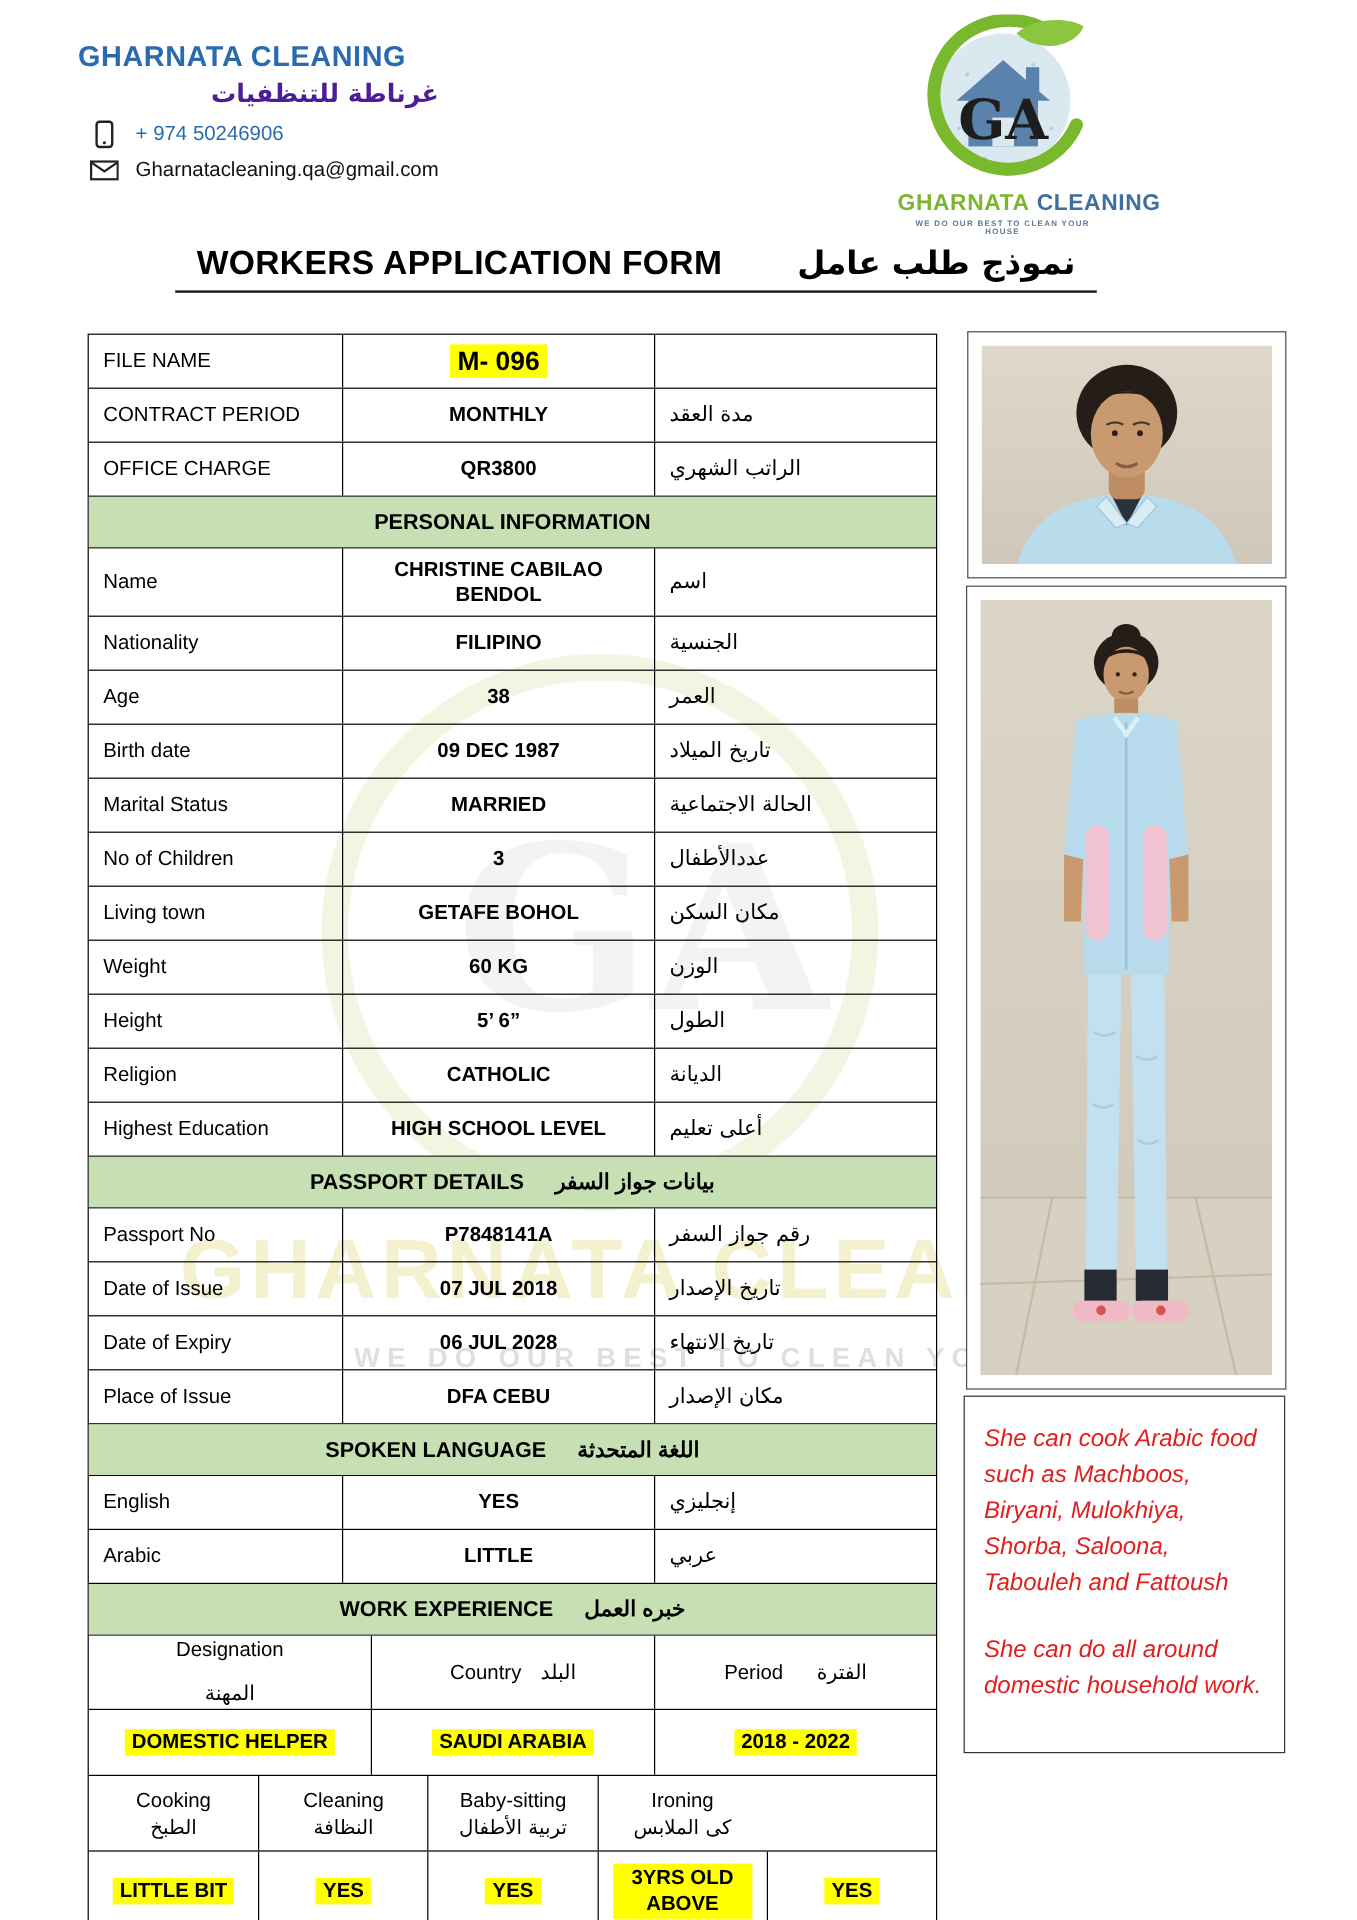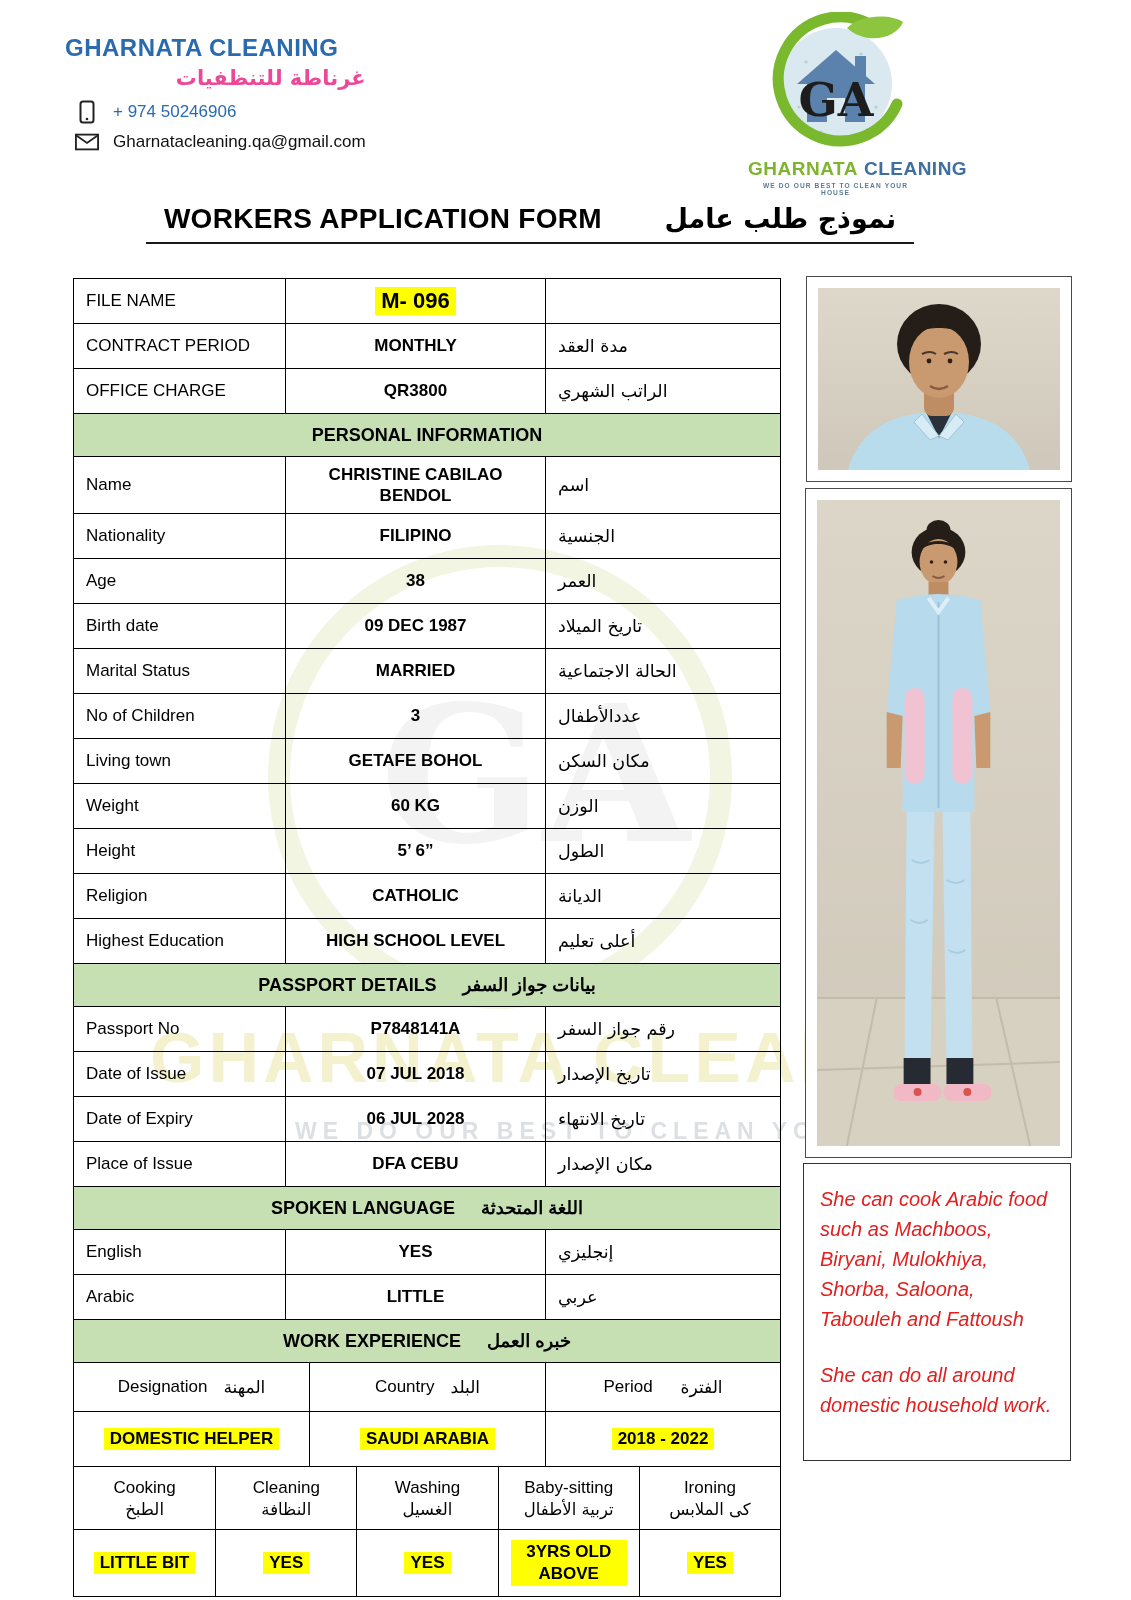--- a/index.html
+++ b/index.html
@@ -2,21 +2,21 @@
 <html><head>
 <meta charset="utf-8">
 <style>
   html,body{margin:0;padding:0;background:#fff;}
   .page{position:relative;width:1131px;height:1600px;background:#fff;overflow:hidden;
         font-family:"Liberation Sans",sans-serif;color:#000;}
 
   
   .company-block{position:absolute;left:65px;top:34px;}
   .company-name{font-size:24px;font-weight:bold;color:#2a6bb0;letter-spacing:.5px;}
-  .company-name-ar{font-family:"DejaVu Sans",sans-serif;font-size:21px;font-weight:bold;color:#ec4899;
+  .company-name-ar{font-family:"DejaVu Sans",sans-serif;font-size:21px;font-weight:bold;color:#4c1d95;
                    margin:4px 0 10px 38px;direction:rtl;}
   .contact-row{display:flex;align-items:center;gap:14px;margin:6px 0 0 10px;font-size:17px;}
   .contact-row .txt-blue{color:#2a6bb0;}
   .contact-row .txt-black{color:#111;}
   .cicon{width:24px;height:24px;flex:0 0 auto;display:flex;align-items:center;justify-content:center;}
 
   
   .logo{position:absolute;left:748px;top:12px;width:175px;text-align:center;}
   .logo-word{font-size:19px;font-weight:bold;letter-spacing:.5px;white-space:nowrap;}
   .logo-word .g1{color:#7db52e;}
@@ -267,21 +267,21 @@
     </div>
 
     <div class="trow section">
       <div class="cell">
         <span>WORK EXPERIENCE</span>
         <span class="sec-ar">خبره العمل</span>
       </div>
     </div>
 
     <div class="trow rowW">
-      <div class="cell val h44" style="font-weight:normal;gap:16px;">
+      <div class="cell val h44" style="font-weight:normal;gap:16px;flex-direction:column;">
         <span>Designation</span>
         <span class="sec-ar" style="font-weight:normal;">المهنة</span>
       </div>
       <div class="cell val h44" style="font-weight:normal;gap:16px;">
         <span>Country</span>
         <span class="sec-ar" style="font-weight:normal;">البلد</span>
       </div>
       <div class="cell val h44" style="font-weight:normal;gap:28px;">
         <span>Period</span>
         <span class="sec-ar" style="font-weight:normal;">الفترة</span>
@@ -301,24 +301,20 @@
     </div>
 
     <div class="trow row5">
       <div class="cell skill-head h58">
         <span>Cooking</span>
           <span class="sar">الطبخ</span>
       </div>
       <div class="cell skill-head h58">
         <span>Cleaning</span>
           <span class="sar">النظافة</span>
-      </div>
-      <div class="cell skill-head h58">
-        <span>Washing</span>
-          <span class="sar">الغسيل</span>
       </div>
       <div class="cell skill-head h58">
         <span>Baby-sitting</span>
           <span class="sar">تربية الأطفال</span>
       </div>
       <div class="cell skill-head h58">
         <span>Ironing</span>
           <span class="sar">كى الملابس</span>
       </div>
     </div>

